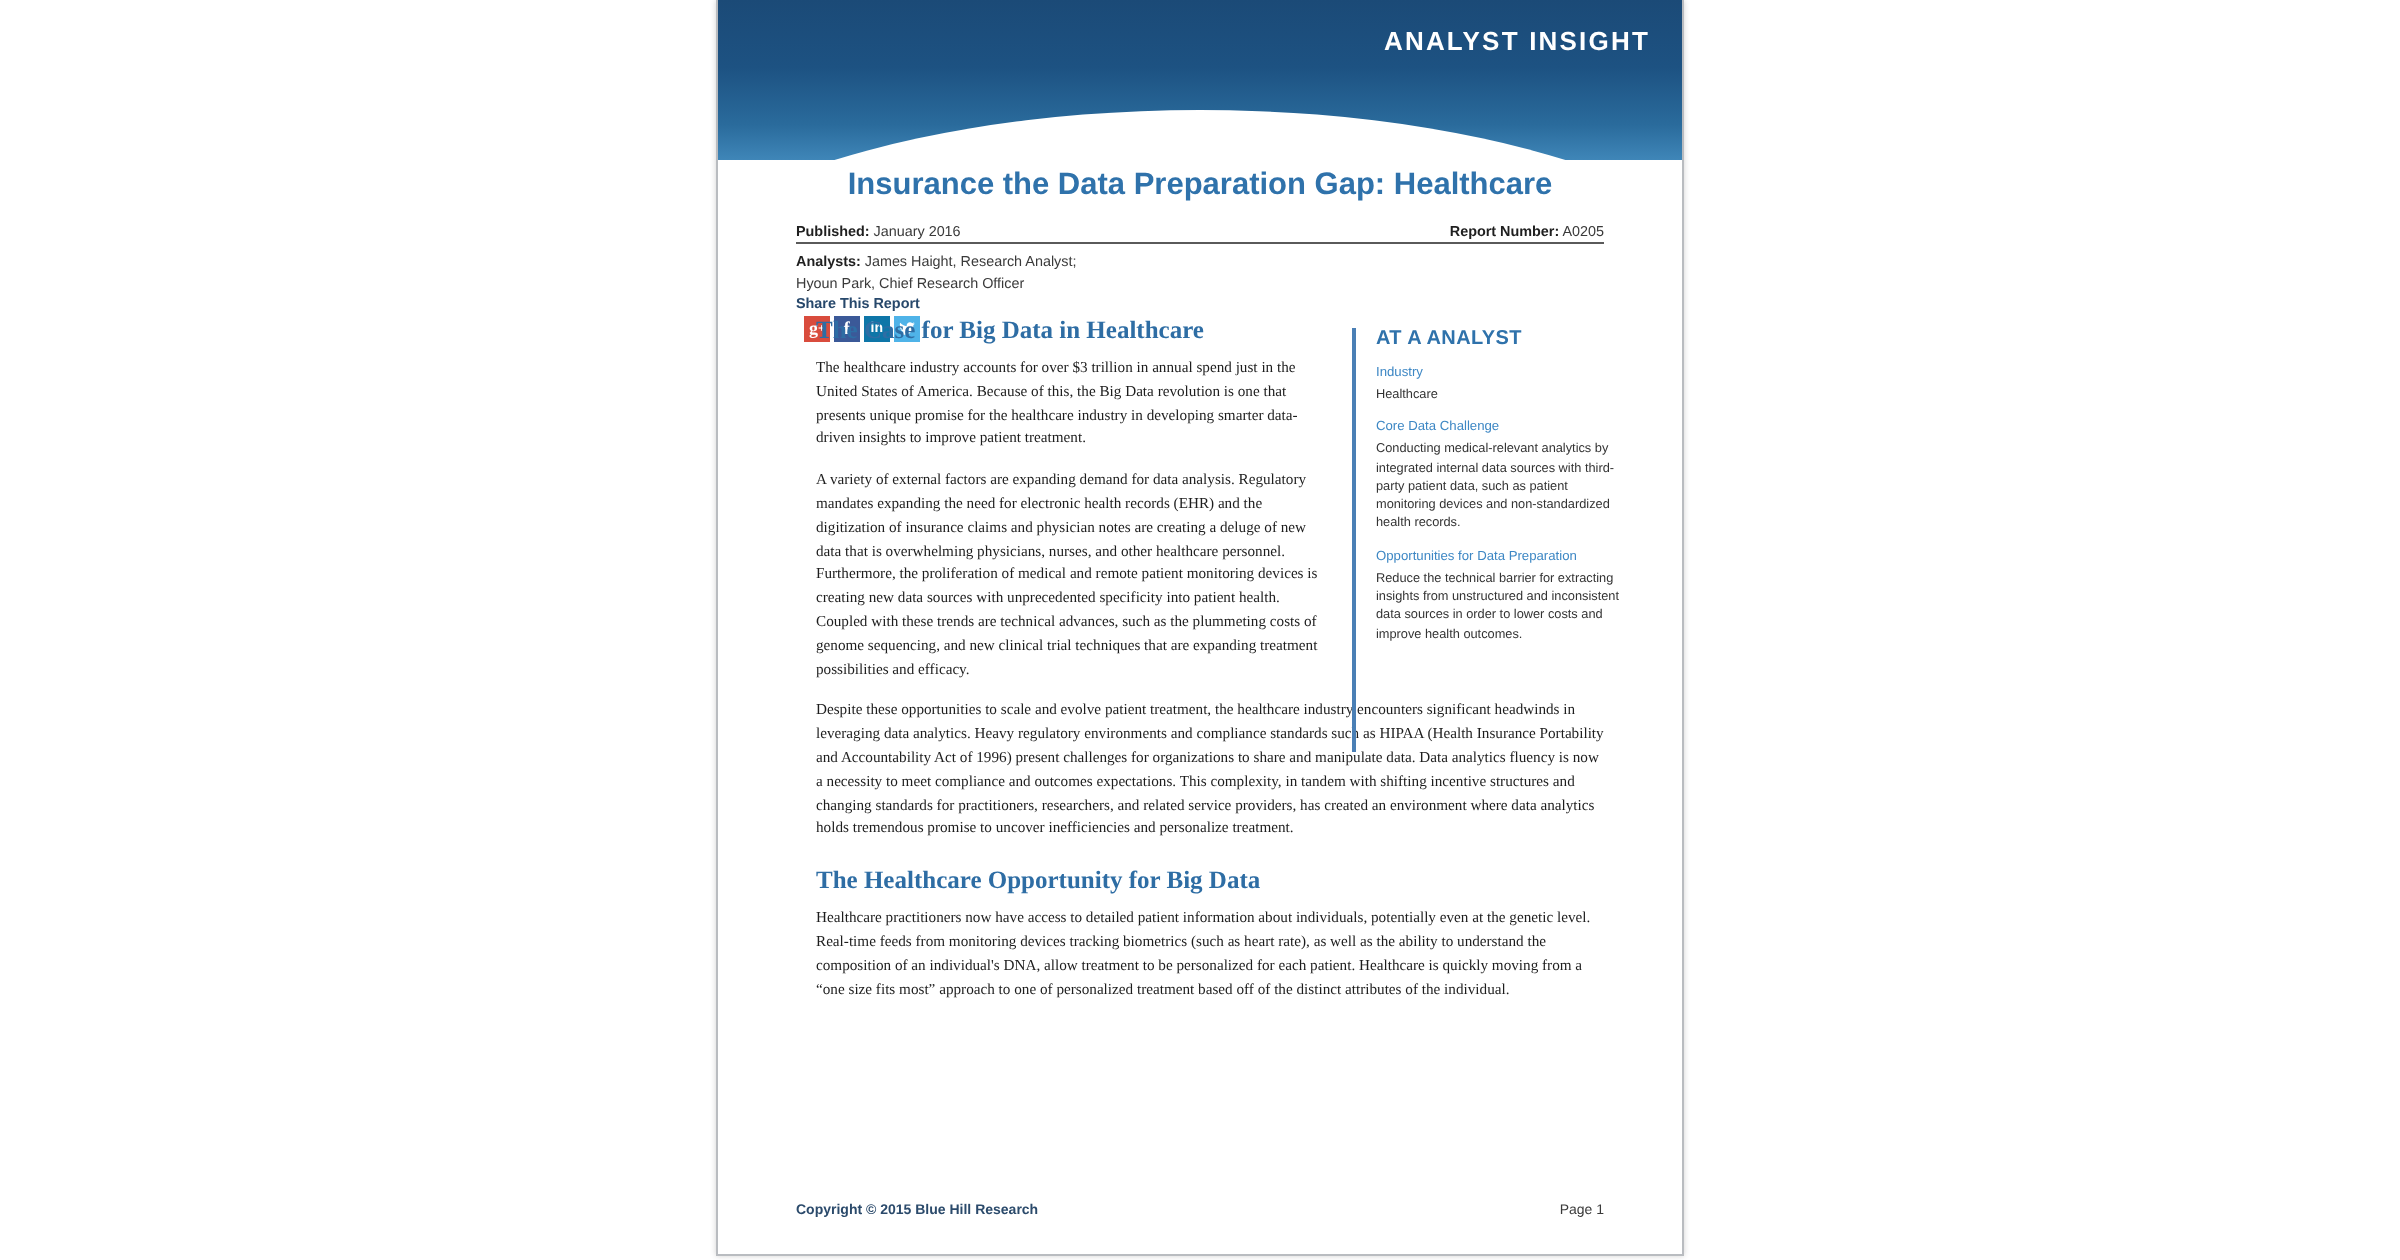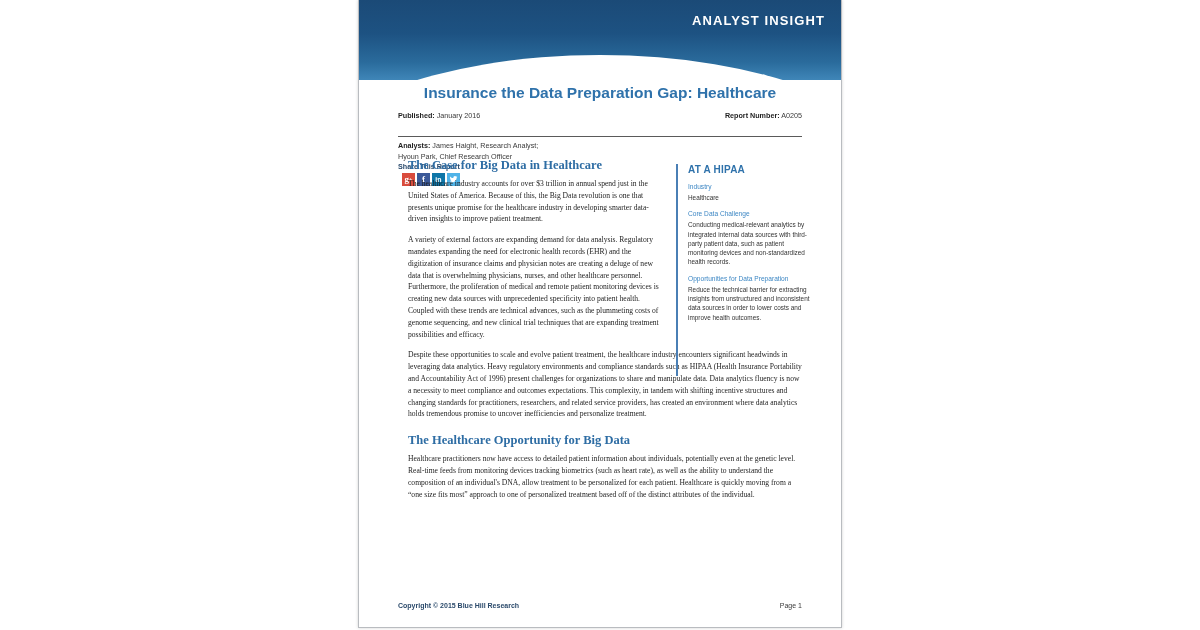--- a/index.html
+++ b/index.html
@@ -119,21 +119,21 @@
     left: 39px;
     right: 39px;
     top: 111px;
   }
   .meta-row1 {
     display: flex;
     justify-content: space-between;
     align-items: baseline;
     font-size: 7.2px;
     color: #3a3a3a;
-    padding-bottom: 16px;
+    padding-bottom: 1px;
     border-bottom: 1px solid #5a5a5a;
   }
   .meta-row2 {
     display: flex;
     justify-content: space-between;
     align-items: flex-start;
     font-size: 7.2px;
     color: #3a3a3a;
     padding-top: 4px;
     flex-direction: column;
@@ -294,21 +294,21 @@
     <div class="content">
       <div class="cols">
 
         <div class="col-left">
           <h2 class="section">The Case for Big Data in Healthcare</h2>
           <p class="body">The healthcare industry accounts for over $3 trillion in annual spend just in the United States of America. Because of this, the Big Data revolution is one that presents unique promise for the healthcare industry in developing smarter data-driven insights to improve patient treatment.</p>
           <p class="body">A variety of external factors are expanding demand for data analysis. Regulatory mandates expanding the need for electronic health records (EHR) and the digitization of insurance claims and physician notes are creating a deluge of new data that is overwhelming physicians, nurses, and other healthcare personnel. Furthermore, the proliferation of medical and remote patient monitoring devices is creating new data sources with unprecedented specificity into patient health. Coupled with these trends are technical advances, such as the plummeting costs of genome sequencing, and new clinical trial techniques that are expanding treatment possibilities and efficacy.</p>
         </div>
 
         <aside class="sidebar">
-          <div class="glance-title">AT A HIPAA</div>
+          <div class="glance-title">AT A ANALYST</div>
 
           <div class="glance-label">Industry</div>
           <div class="glance-value">Healthcare</div>
 
           <div class="glance-label">Core Data Challenge</div>
           <div class="glance-value">Conducting medical-relevant analytics by integrated internal data sources with third-party patient data, such as patient monitoring devices and non-standardized health records.</div>
 
           <div class="glance-label">Opportunities for Data Preparation</div>
           <div class="glance-value">Reduce the technical barrier for extracting insights from unstructured and inconsistent data sources in order to lower costs and improve health outcomes.</div>
         </aside>

